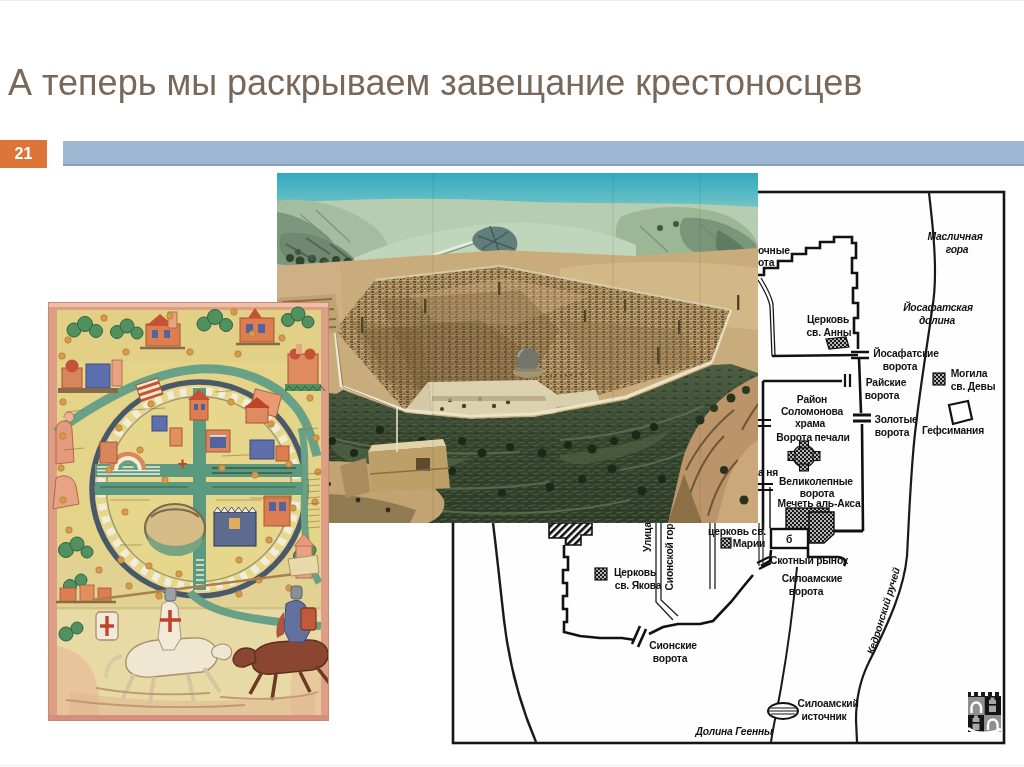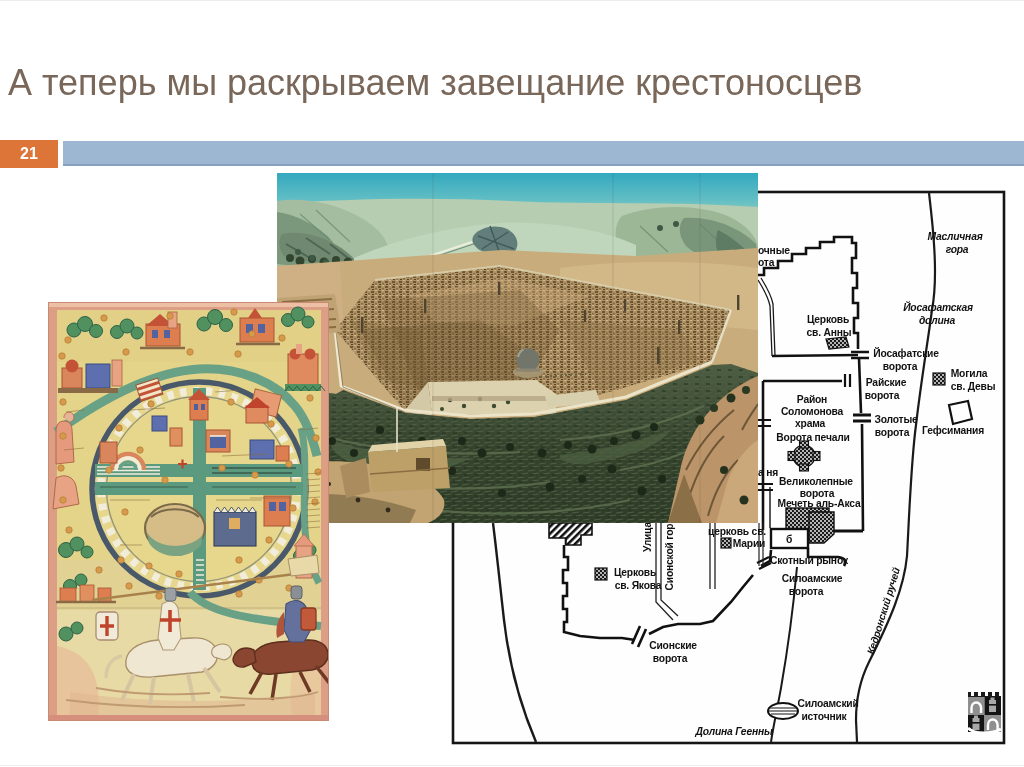--- a/index.html
+++ b/index.html
@@ -1,18 +1,18 @@
 <!DOCTYPE html>
 <html><head>
 <meta charset="utf-8">
 <style>
 html,body{margin:0;padding:0;width:1024px;height:767px;background:#ffffff;overflow:hidden;}
 body{font-family:"Liberation Sans",sans-serif;position:relative;}
 .title{position:absolute;left:8px;top:62px;font-size:36px;color:#796759;white-space:nowrap;letter-spacing:0px;}
-.num{position:absolute;left:0;top:140px;width:58px;height:28px;background:#dd7438;color:#fff;font-weight:bold;font-size:16px;text-align:center;line-height:28px;}
+.num{position:absolute;left:0;top:140px;width:47px;height:28px;background:#dd7438;color:#fff;font-weight:bold;font-size:16px;text-align:center;line-height:28px;}
 .bar{position:absolute;left:63px;top:141px;width:961px;height:23px;background:#9db7d3;border-bottom:2px solid #86a1c0;}
 svg{position:absolute;left:0;top:0;}
 .edge{position:absolute;background:#ededed;}
 </style>
 </head>
 <body>
 
 <div class="edge" style="left:0;top:0;width:1024px;height:1px;"></div>
 
 <div class="edge" style="left:0;top:765px;width:1024px;height:1px;"></div>

